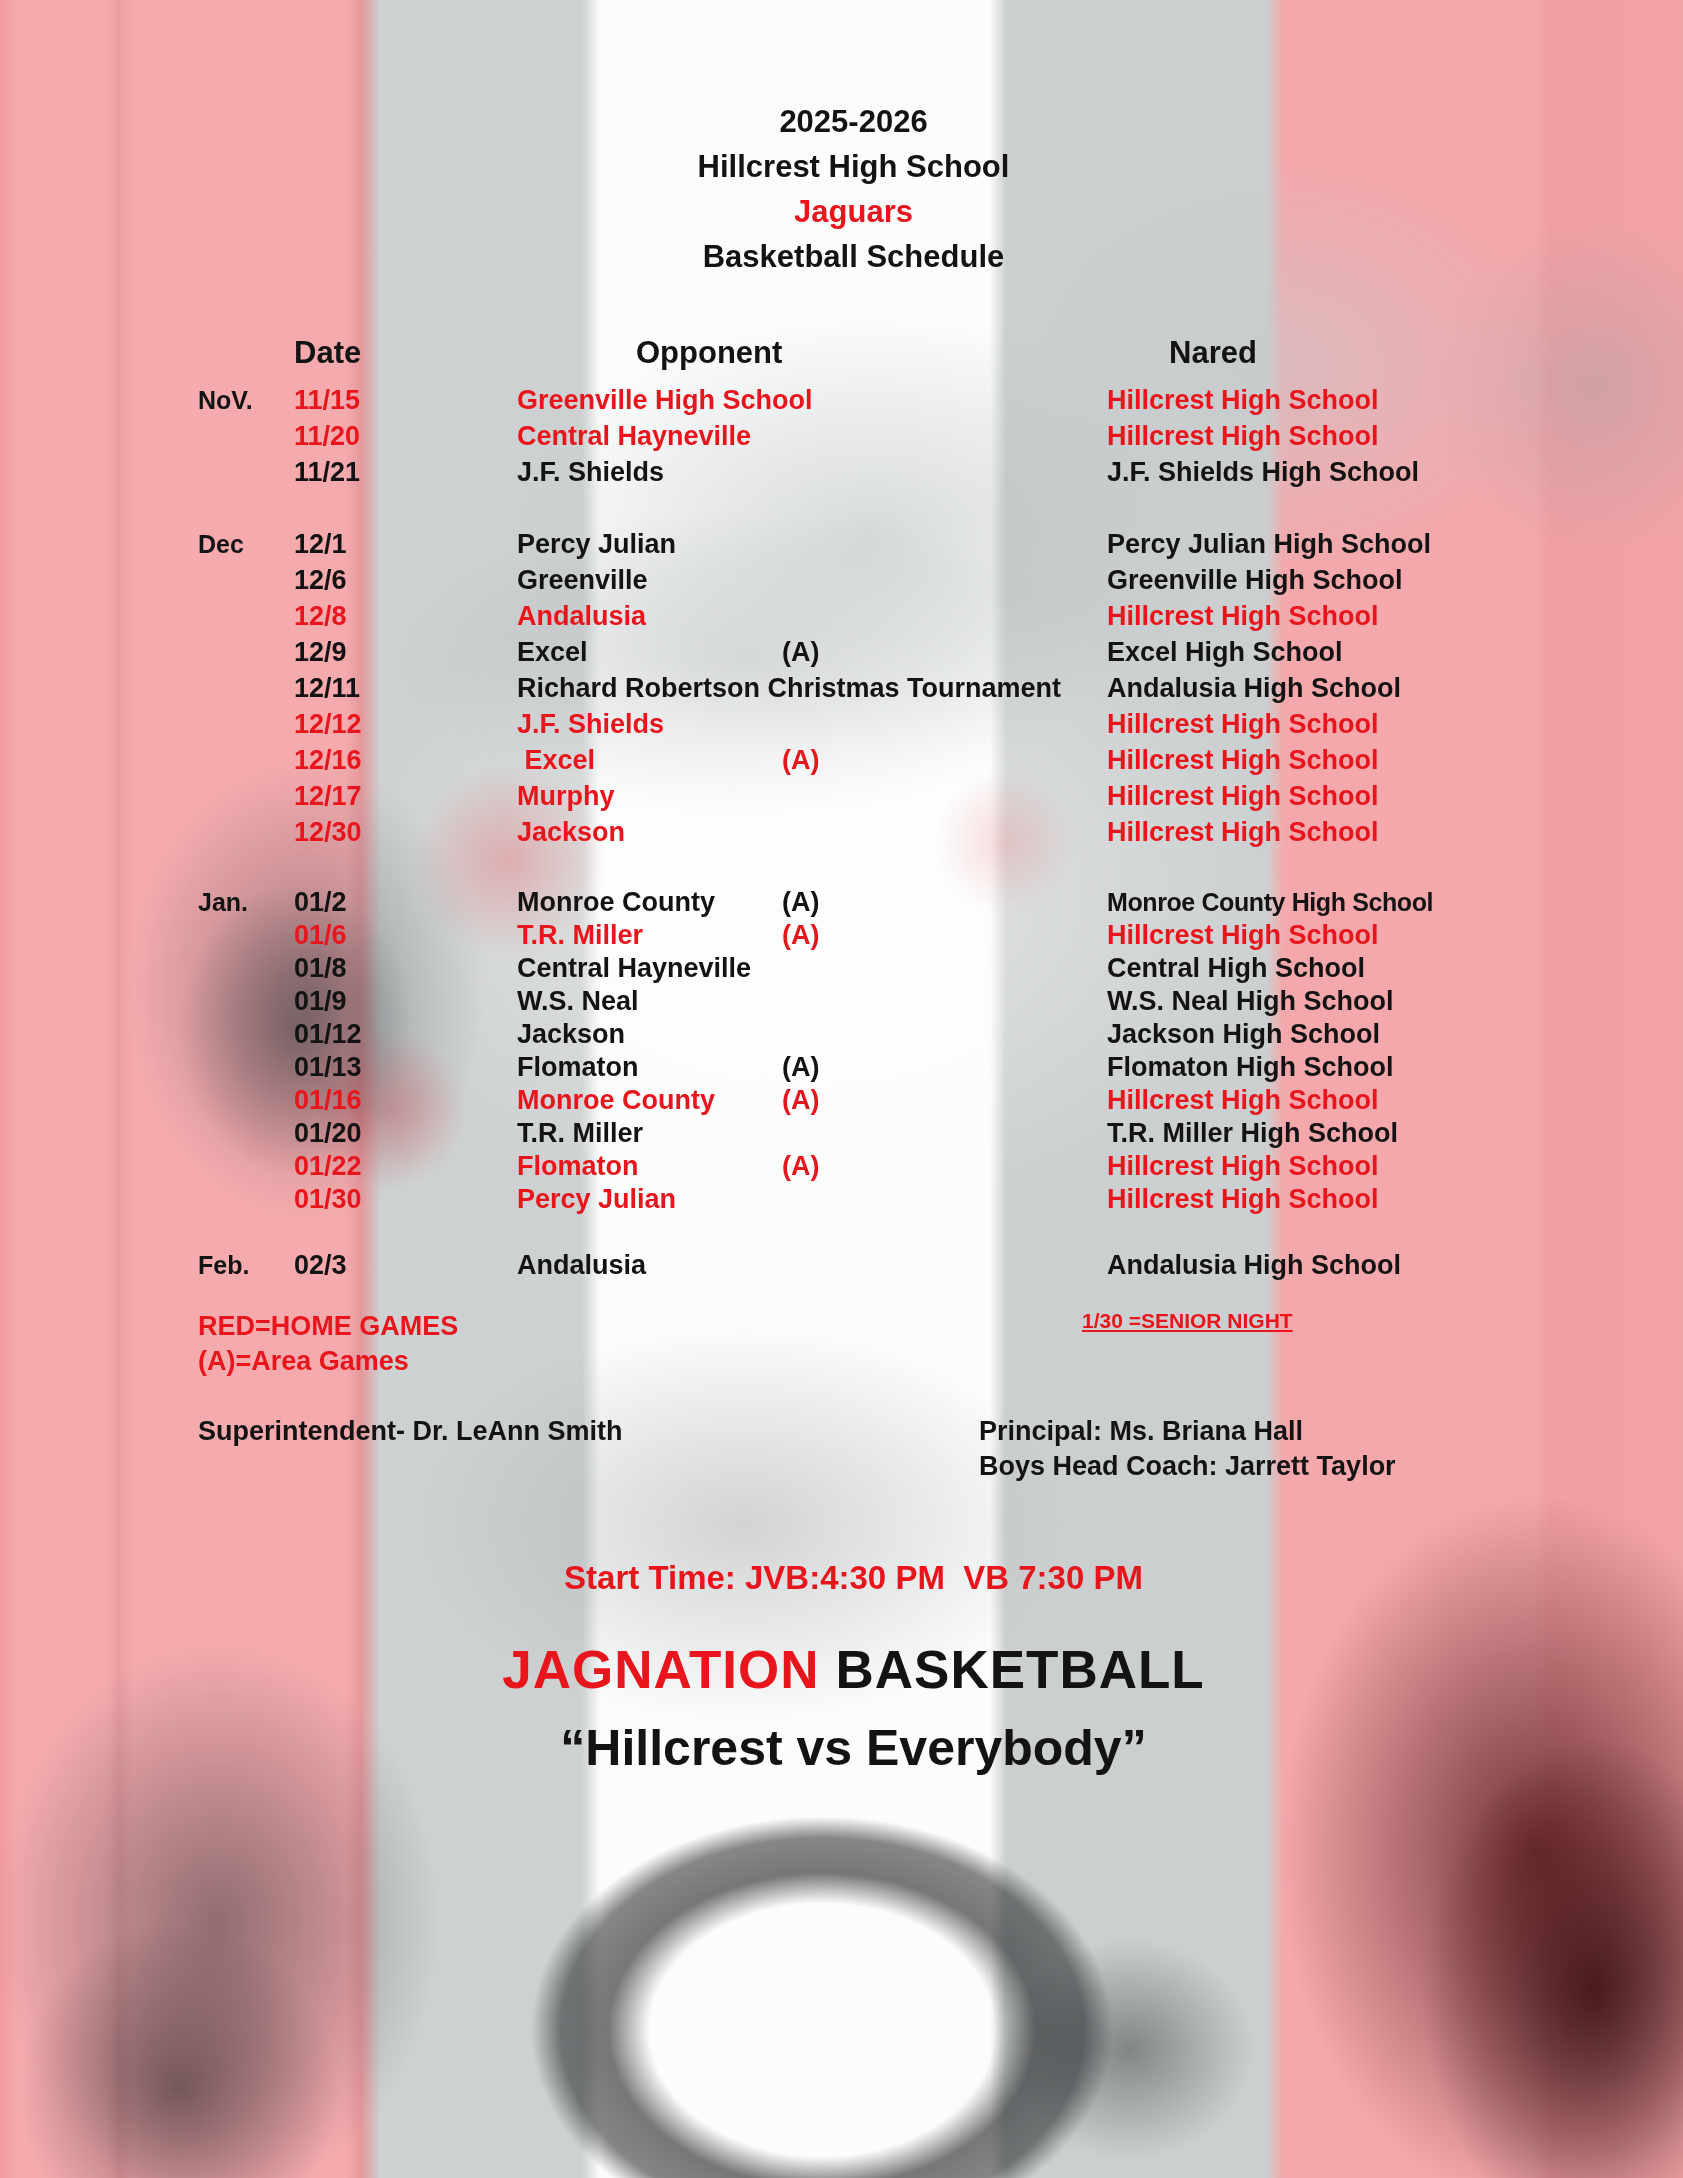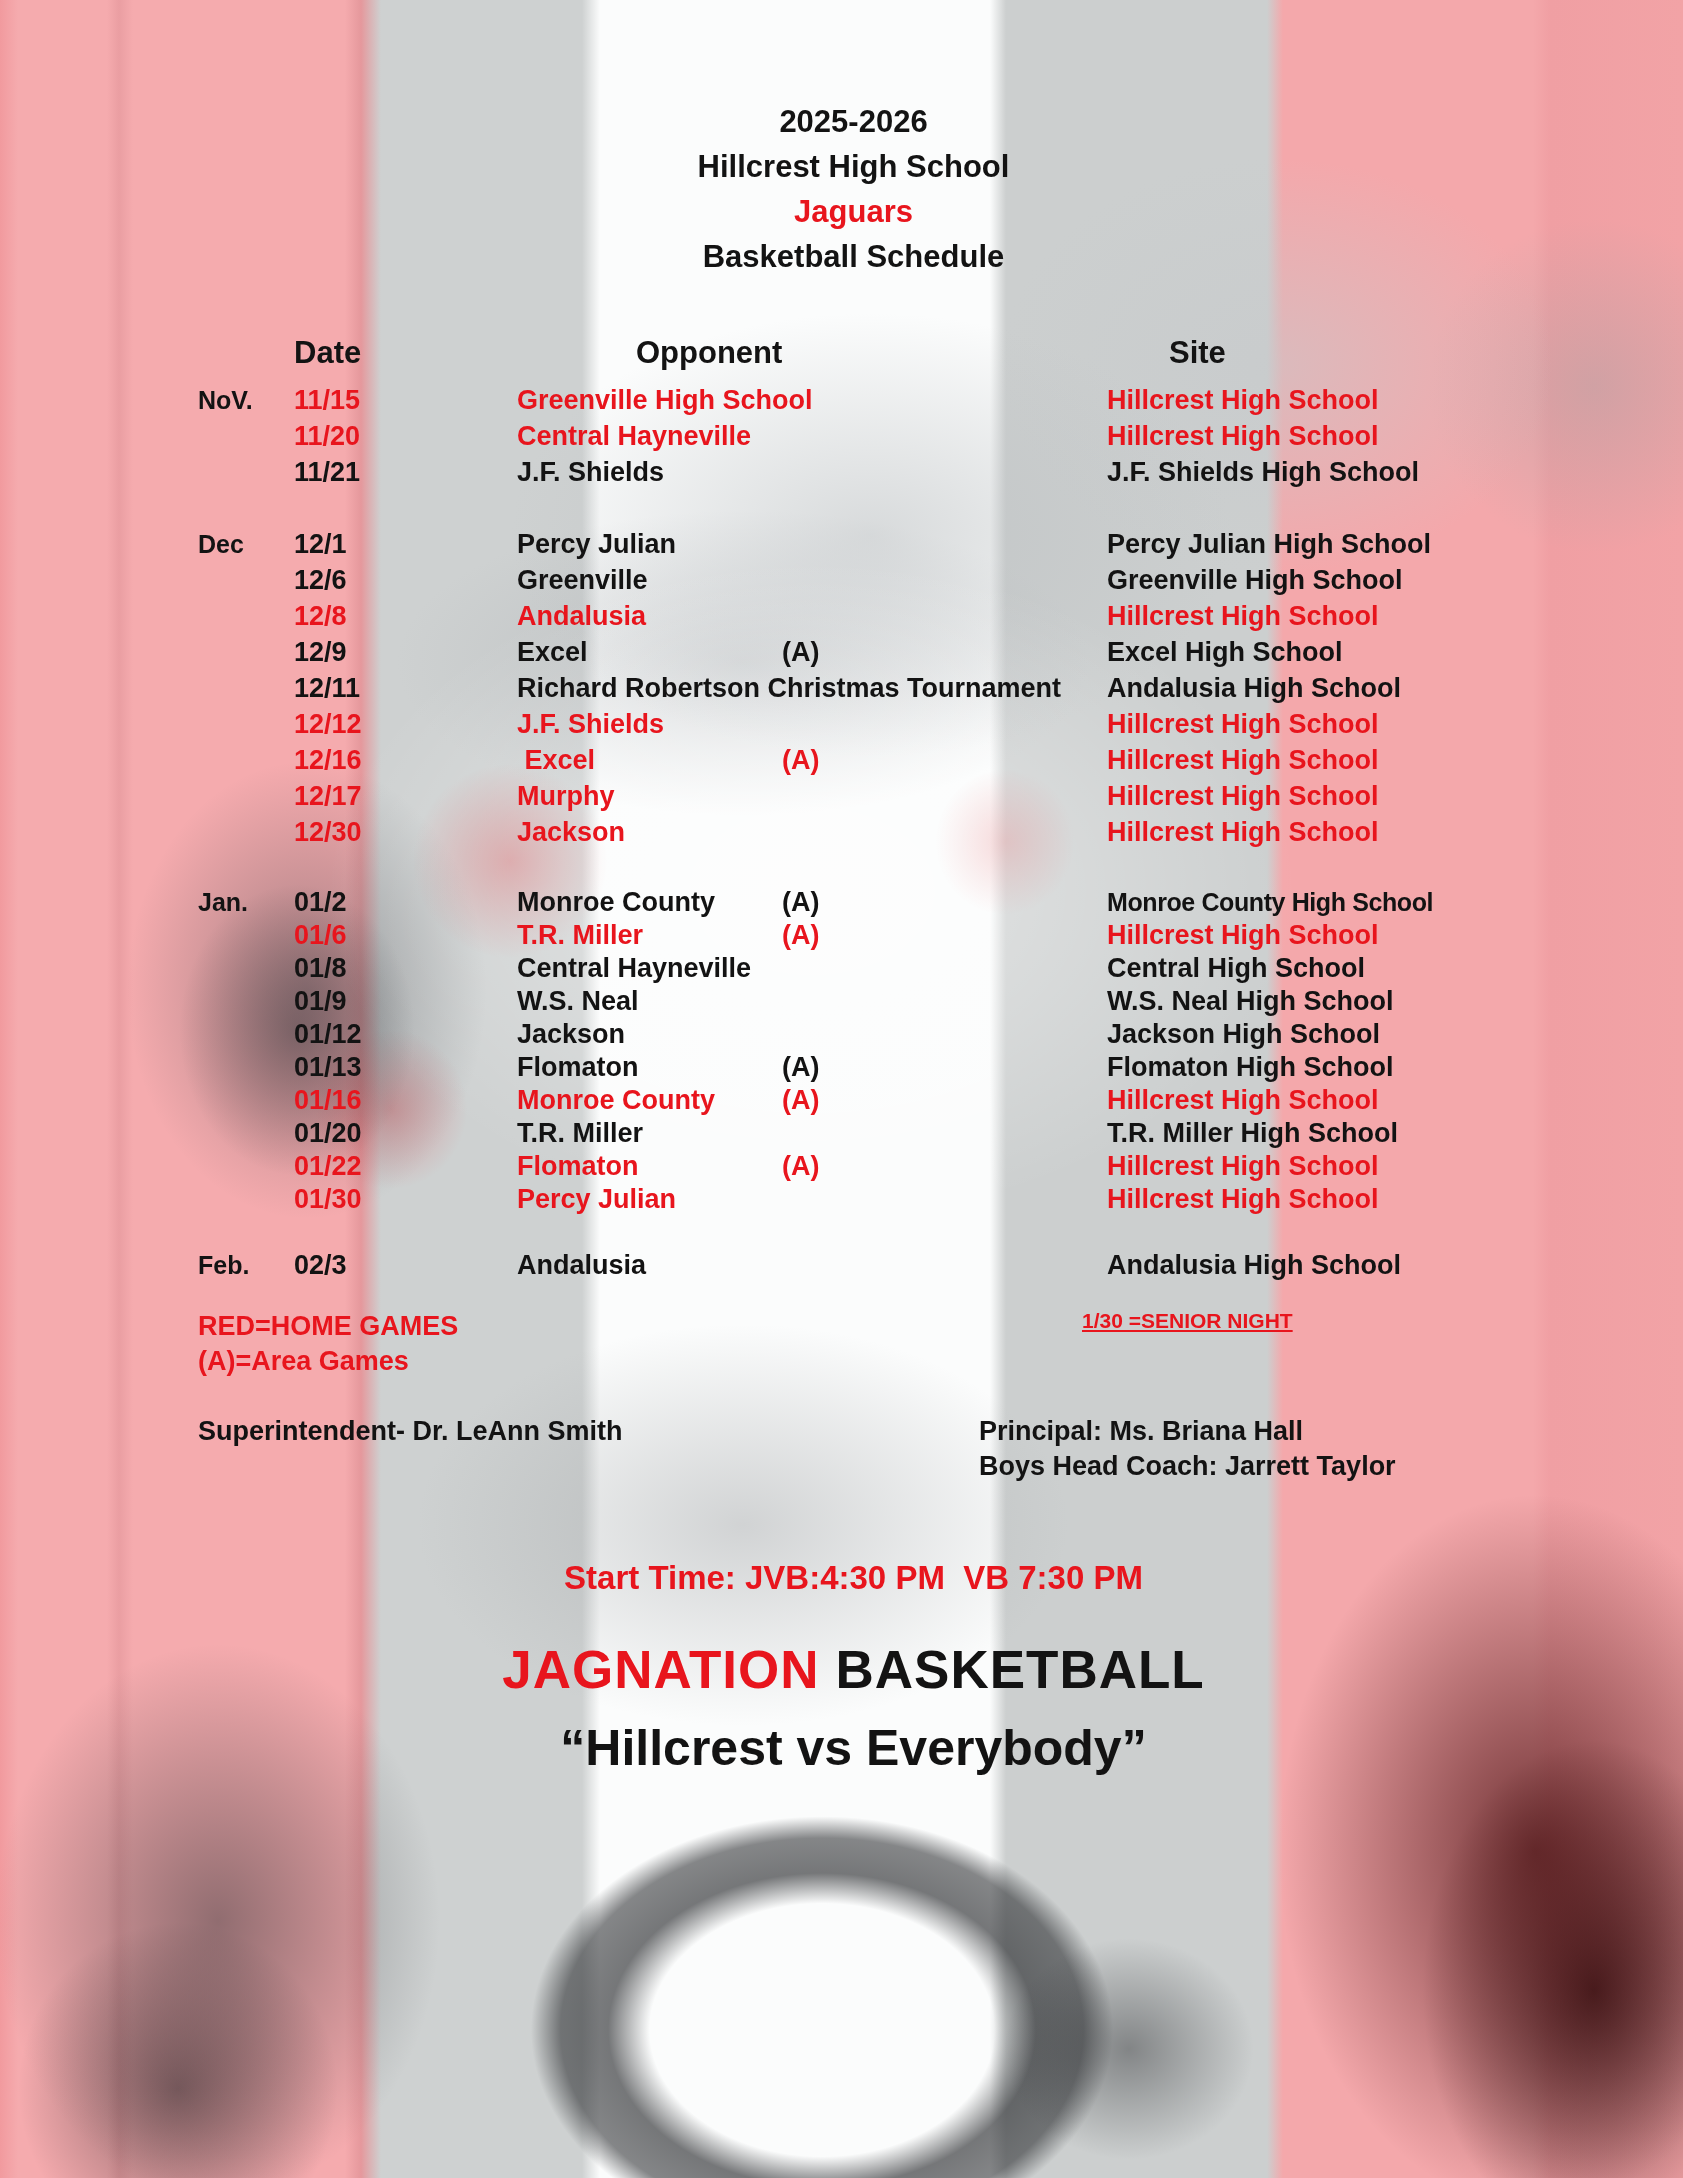--- a/index.html
+++ b/index.html
@@ -95,21 +95,21 @@
     <div>2025-2026</div>
     <div>Hillcrest High School</div>
     <div class="mascot">Jaguars</div>
     <div>Basketball Schedule</div>
   </div>
 
   <div id="schedule" class="abs">
     <div class="thead">
       <span class="h-date">Date</span>
       <span class="h-opp">Opponent</span>
-      <span class="h-site">Site</span>
+      <span class="h-site">Nared</span>
     </div>
     <div id="table-body">
         <div class="group">
           <div class="row home">
             <span class="cell month">NoV.</span>
             <span class="cell date">11/15</span>
             <span class="cell opp">Greenville High School</span>
             <span class="cell area"></span>
             <span class="cell site">Hillcrest High School</span>
           </div>

